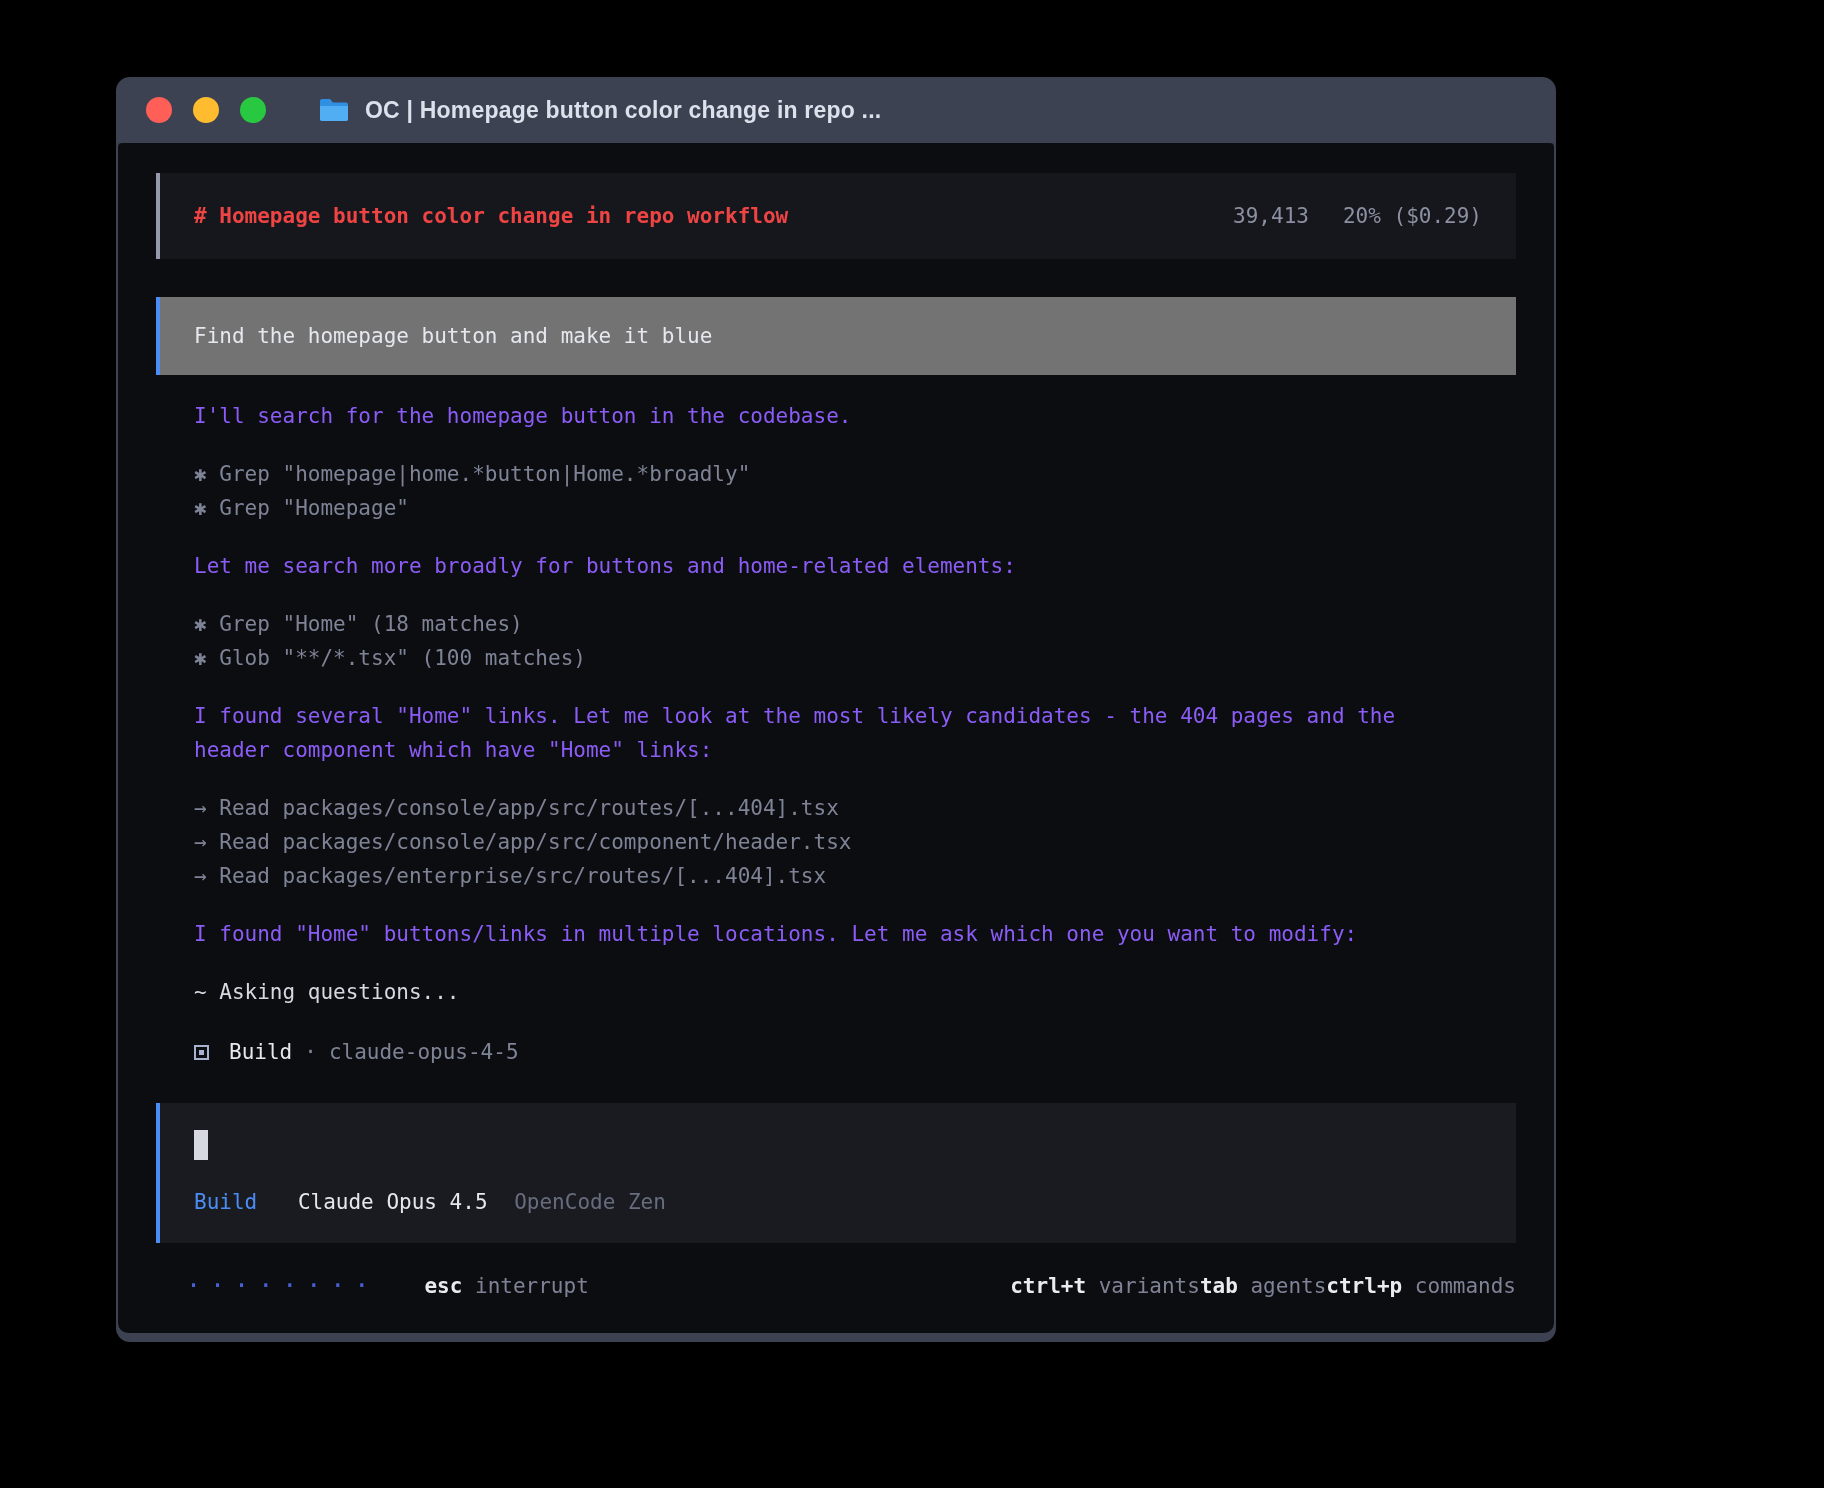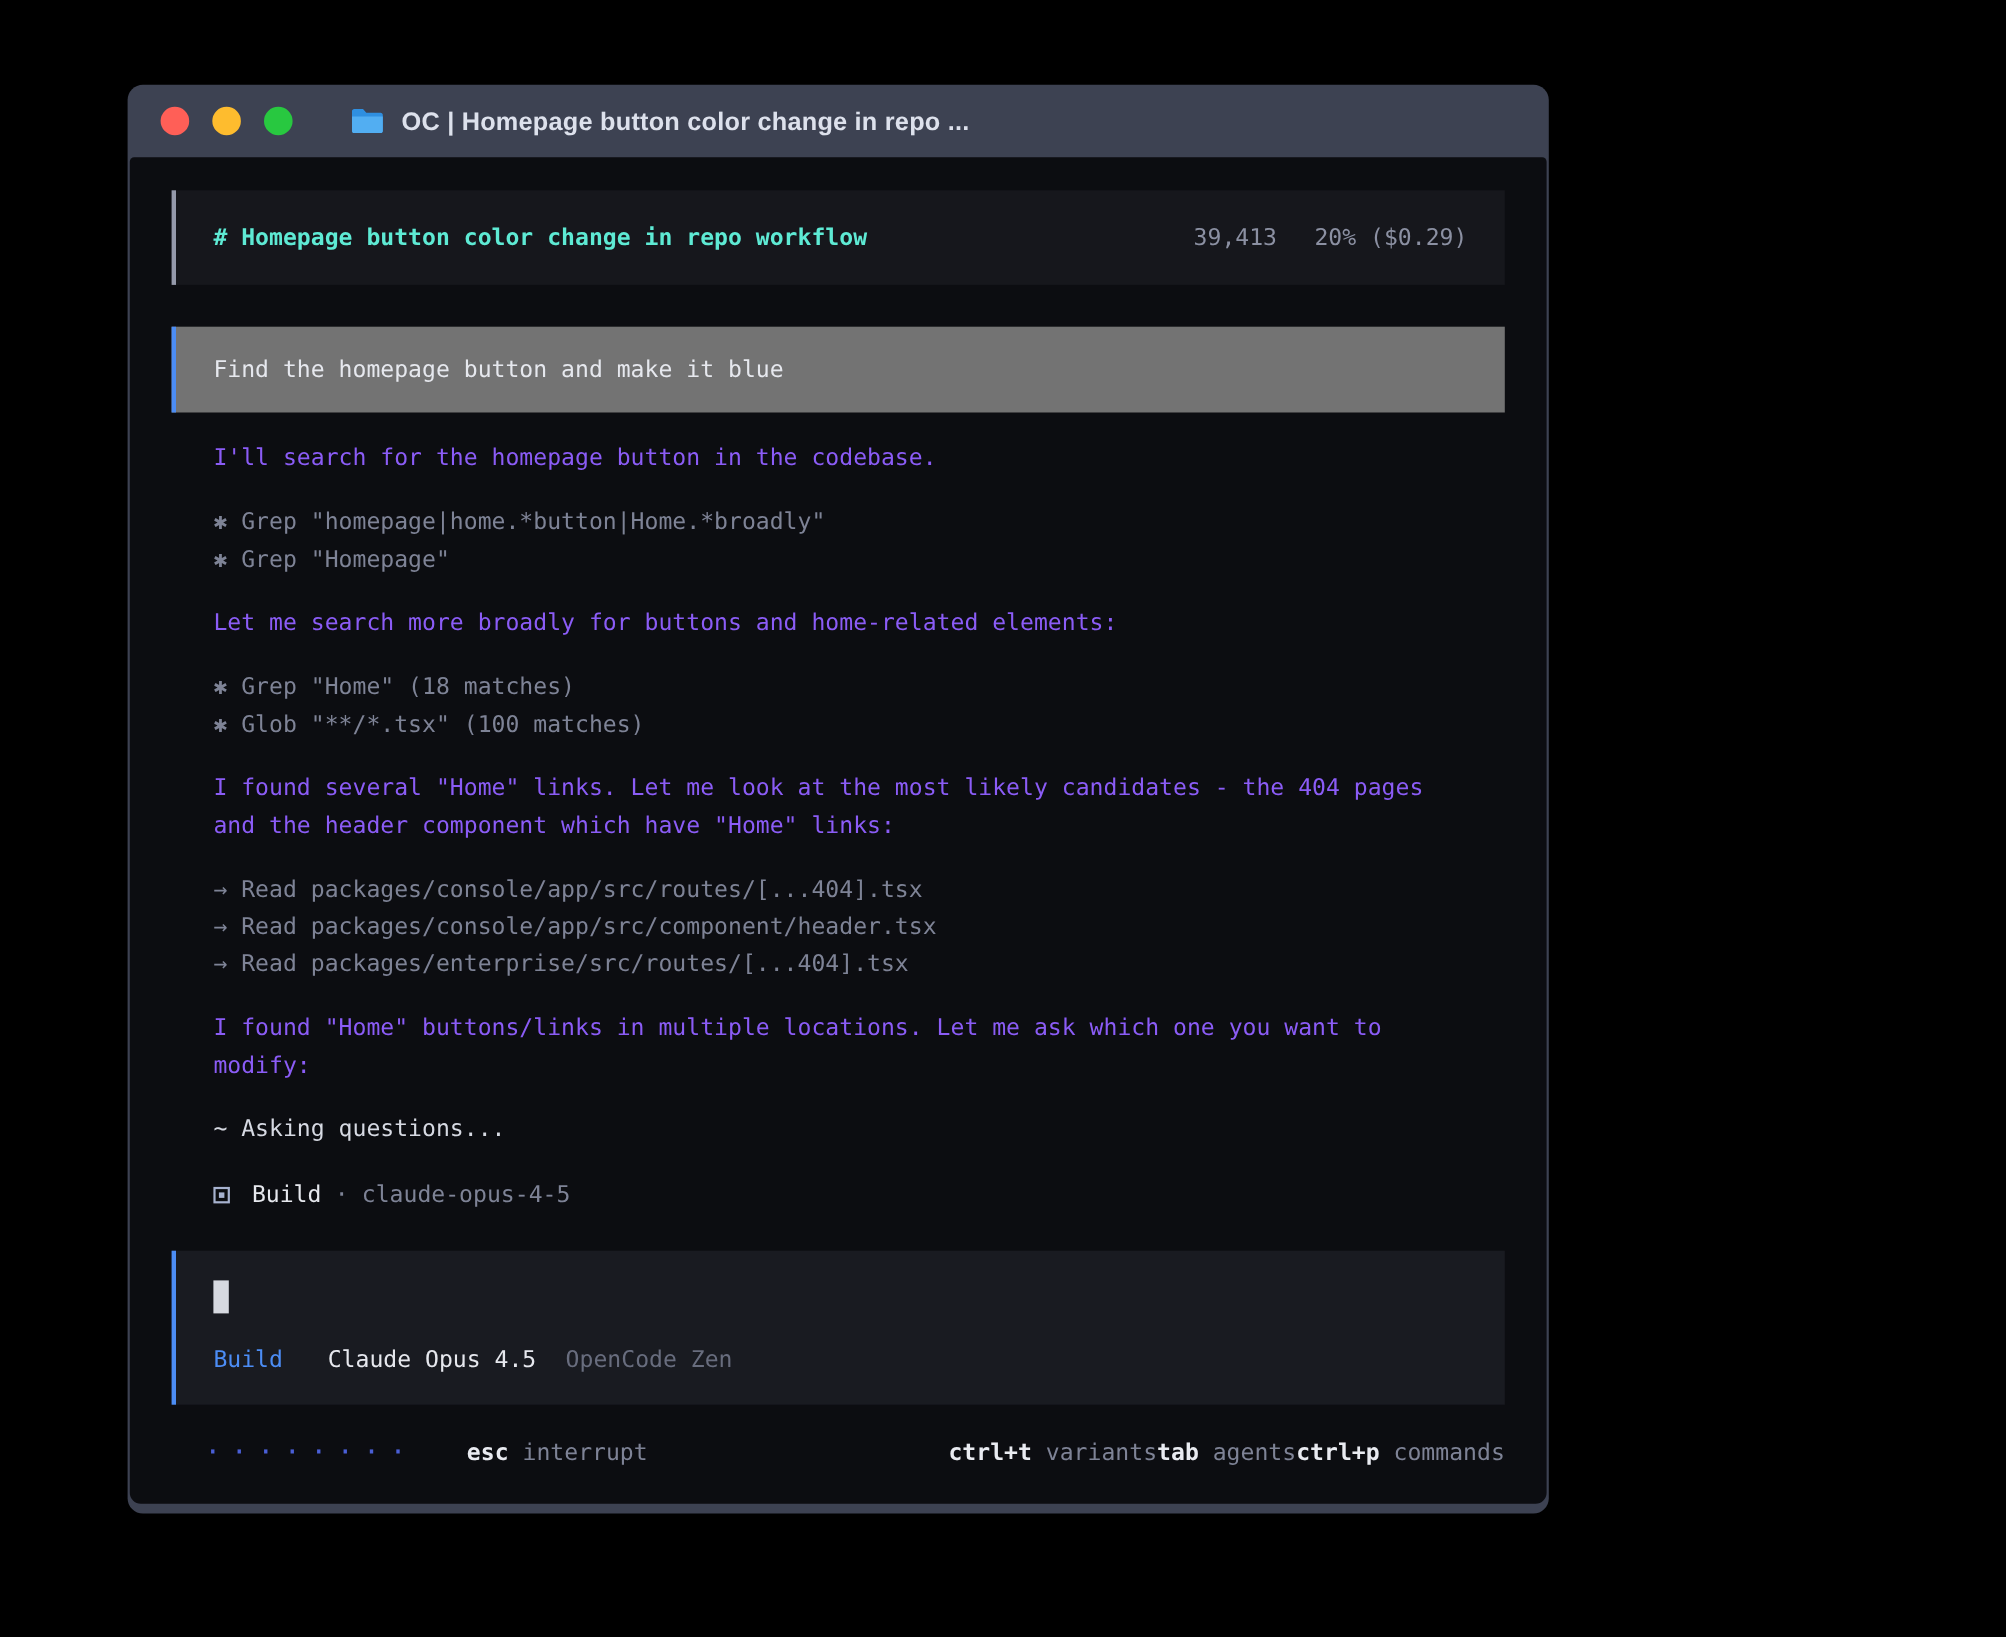--- a/index.html
+++ b/index.html
@@ -8,21 +8,21 @@
     width: 1824px; height: 1488px;
     background: #000000;
     font-family: "DejaVu Sans Mono", "Liberation Mono", monospace;
     overflow: hidden;
   }
 
   
   .window {
     position: absolute;
     left: 116px; top: 77px;
-    width: 1292px;
+    width: 1440px;
     min-height: 1259px;
     background: #3d4252;
     border-radius: 14px;
     padding: 0 2px 9px 2px;
     box-shadow: 0 18px 60px rgba(0,0,0,0.8);
   }
   .titlebar {
     height: 66px;
     display: flex;
     align-items: center;
@@ -58,21 +58,21 @@
 
   
   .session-header {
     background: #16171c;
     border-left: 4px solid #959aab;
     padding: 26px 34px;
     display: flex;
     justify-content: space-between;
     align-items: center;
   }
-  .session-title { font-weight: 700; color: #5eead4; }
+  .session-title { font-weight: 700; color: #ef4444; }
   .session-stats { color: #8b90a2; display: flex; gap: 34px; }
 
   
   .user-message {
     margin-top: 38px;
     background: #737373;
     border-left: 4px solid #4c8df5;
     padding: 22px 34px;
     color: #e6e8ee;
   }

